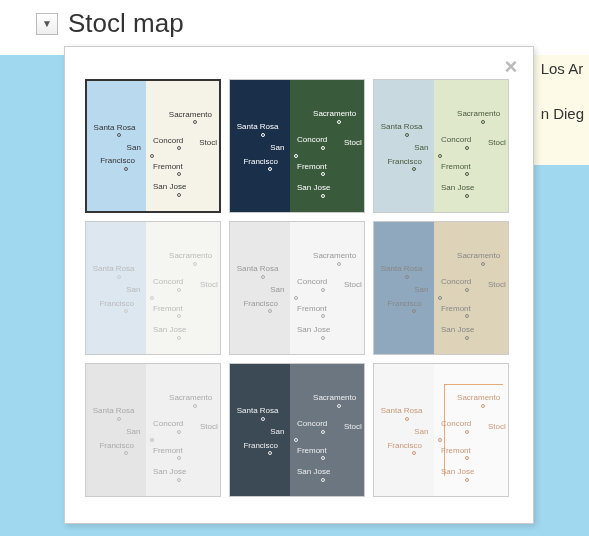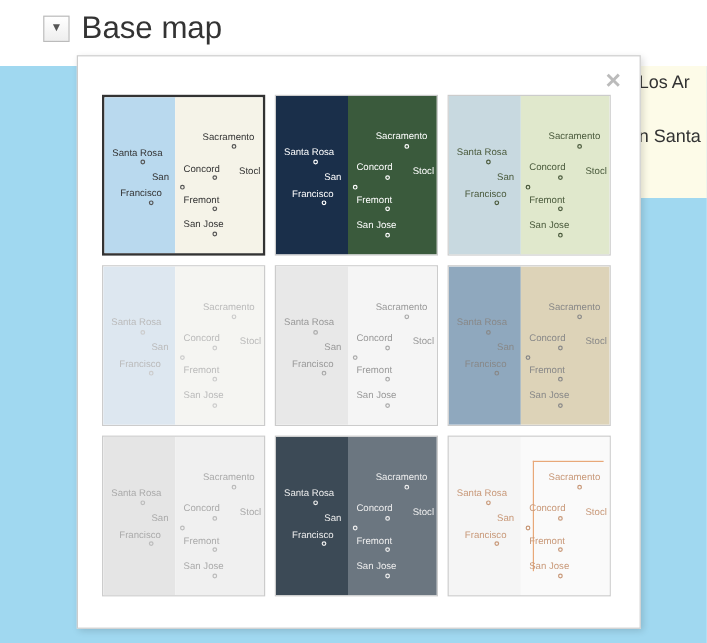--- a/index.html
+++ b/index.html
@@ -33,29 +33,29 @@
   .s8 .tl::after{content:"";position:absolute;left:10px;top:20px;right:5px;bottom:20px;border-left:1px solid #e8a878;border-top:1px solid #e8a878}
 </style>
 </head>
 <body>
 
 <div class="bg">
   <div class="ocean"></div>
   <div class="land"></div>
   <div class="cities">
     <div>Los Ar</div>
-    <div style="margin-top:28px">n Santa</div>
+    <div style="margin-top:28px">n Dieg</div>
   </div>
 </div>
 
 <div class="hdr">
   <div class="dd">
     <span>▼</span>
   </div>
-  <div class="title">Base map</div>
+  <div class="title">Stocl map</div>
 </div>
 
 <div class="panel">
   <div class="close">×</div>
   <div class="grid" id="grid">
       <div class="thumb s0 sel">
         <div class="tw"></div>
         <div class="tl"></div>
         <div class="lbl" style="left: 62%; top: 22%;">Sacramento</div>
         <div class="dot" style="left: 80%; top: 30%;"></div>

